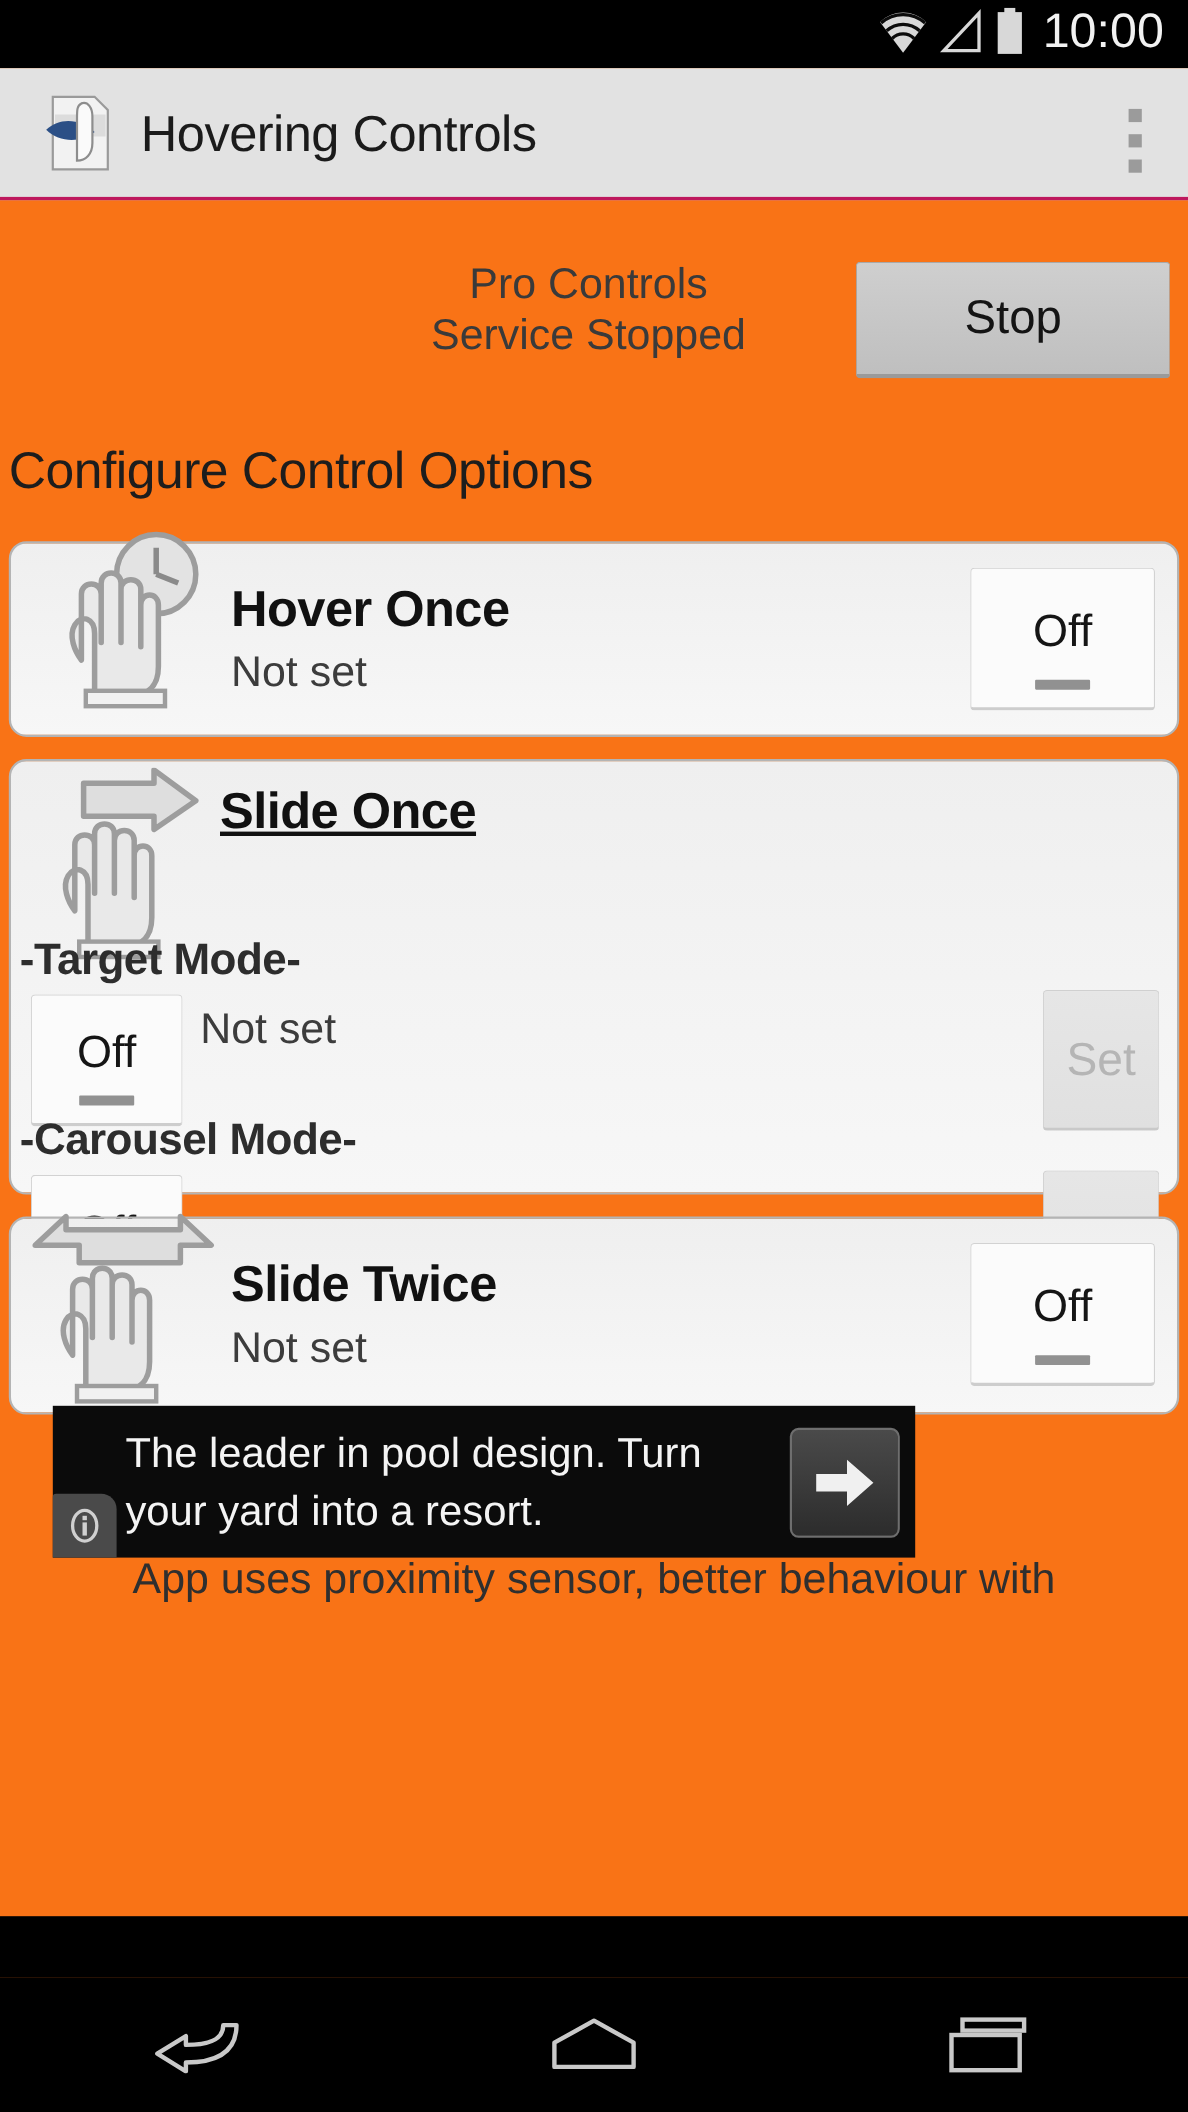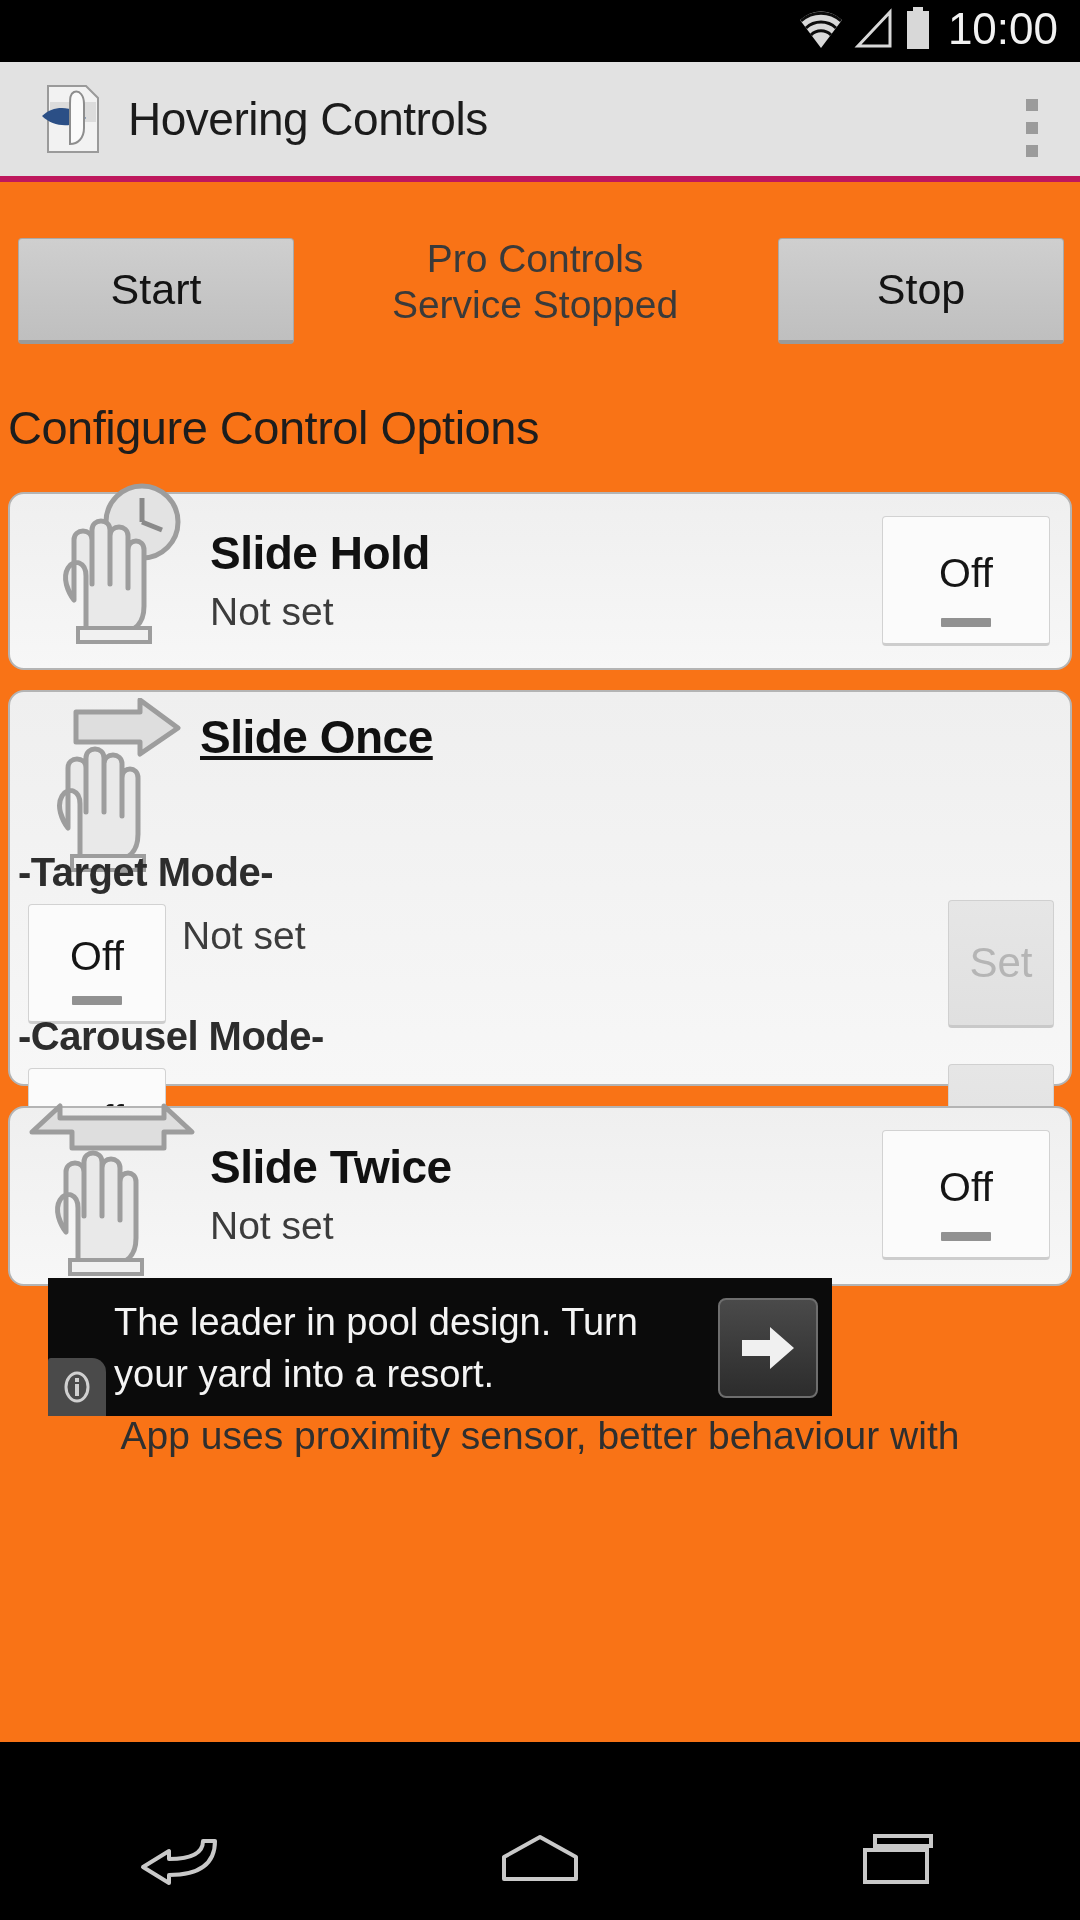--- a/index.html
+++ b/index.html
@@ -21,21 +21,21 @@
   .sb-clock {
     color: #f2f2f2; font-size: 44px; letter-spacing: 0px;
     font-family: "Liberation Sans", sans-serif; line-height: 1;
     margin-left: 6px; margin-bottom: 4px;
   }
 
   
   .actionbar {
     position: absolute; top: 62px; left: 0; width: 1080px; height: 120px;
     background: #e2e2e2;
-    border-bottom: 6px solid #be185d;
+    border-bottom: 3px solid #be185d;
     display: flex; align-items: center;
   }
   .app-icon { width: 66px; height: 74px; margin-left: 40px; position: relative; }
   .app-title {
     font-size: 46px; color: #1b1b1b; margin-left: 22px;
     font-family: "Liberation Sans", sans-serif; letter-spacing: -0.5px;
   }
   .overflow { position: absolute; right: 42px; top: 37px; width: 12px; }
   .overflow span { display: block; width: 12px; height: 12px; background: #9b9b9b; margin-bottom: 11px; }
 
@@ -216,21 +216,20 @@
     </span>
     <span class="app-title">Hovering Controls</span>
     <span class="overflow">
       <span></span>
         <span></span>
         <span></span>
     </span>
   </div>
 
   <div class="service-row">
-    <div class="btn-3d" id="btn-start">Start</div>
     <div class="service-text">
       <div>Pro Controls</div>
       <div>Service Stopped</div>
     </div>
     <div class="btn-3d" id="btn-stop">Stop</div>
   </div>
 
   <div class="section-title">Configure Control Options</div>
 
   <div class="card" id="card-hover-hold">
@@ -241,21 +240,21 @@
         <line x1="108" y1="42" x2="128" y2="50" stroke="#8a8a8a" stroke-width="5"></line>
         <path d="M52 150 L52 96 C52 82 40 78 34 88 C28 98 34 112 40 120
                  L40 60 C40 48 58 48 58 60 L58 104
                  L58 50 C58 38 76 38 76 50 L76 104
                  L76 56 C76 44 94 44 94 56 L94 108
                  L94 70 C94 58 110 58 110 70 L110 126
                  C110 146 98 152 86 152 Z" fill="#e9e9e9" stroke="#9d9d9d" stroke-width="5" stroke-linejoin="round"></path>
         <rect x="44" y="148" width="72" height="14" fill="#f1f1f1" stroke="#9d9d9d" stroke-width="4"></rect>
       </svg>
     </span>
-    <span class="card-title" style="left:200px; top:32px;">Slide Hold</span>
+    <span class="card-title" style="left:200px; top:32px;">Hover Once</span>
     <span class="card-sub" style="left:200px; top:96px;">Not set</span>
     <div class="toggle" style="right:20px; top:22px; width:168px; height:130px;">
       <span class="lbl">Off</span>
       <span class="track"></span>
     </div>
   </div>
 
   <div class="card" id="card-slide-once">
     <span class="hand-icon" style="left:18px; top:6px;">
       <svg width="175" height="180" viewBox="0 0 175 180">

